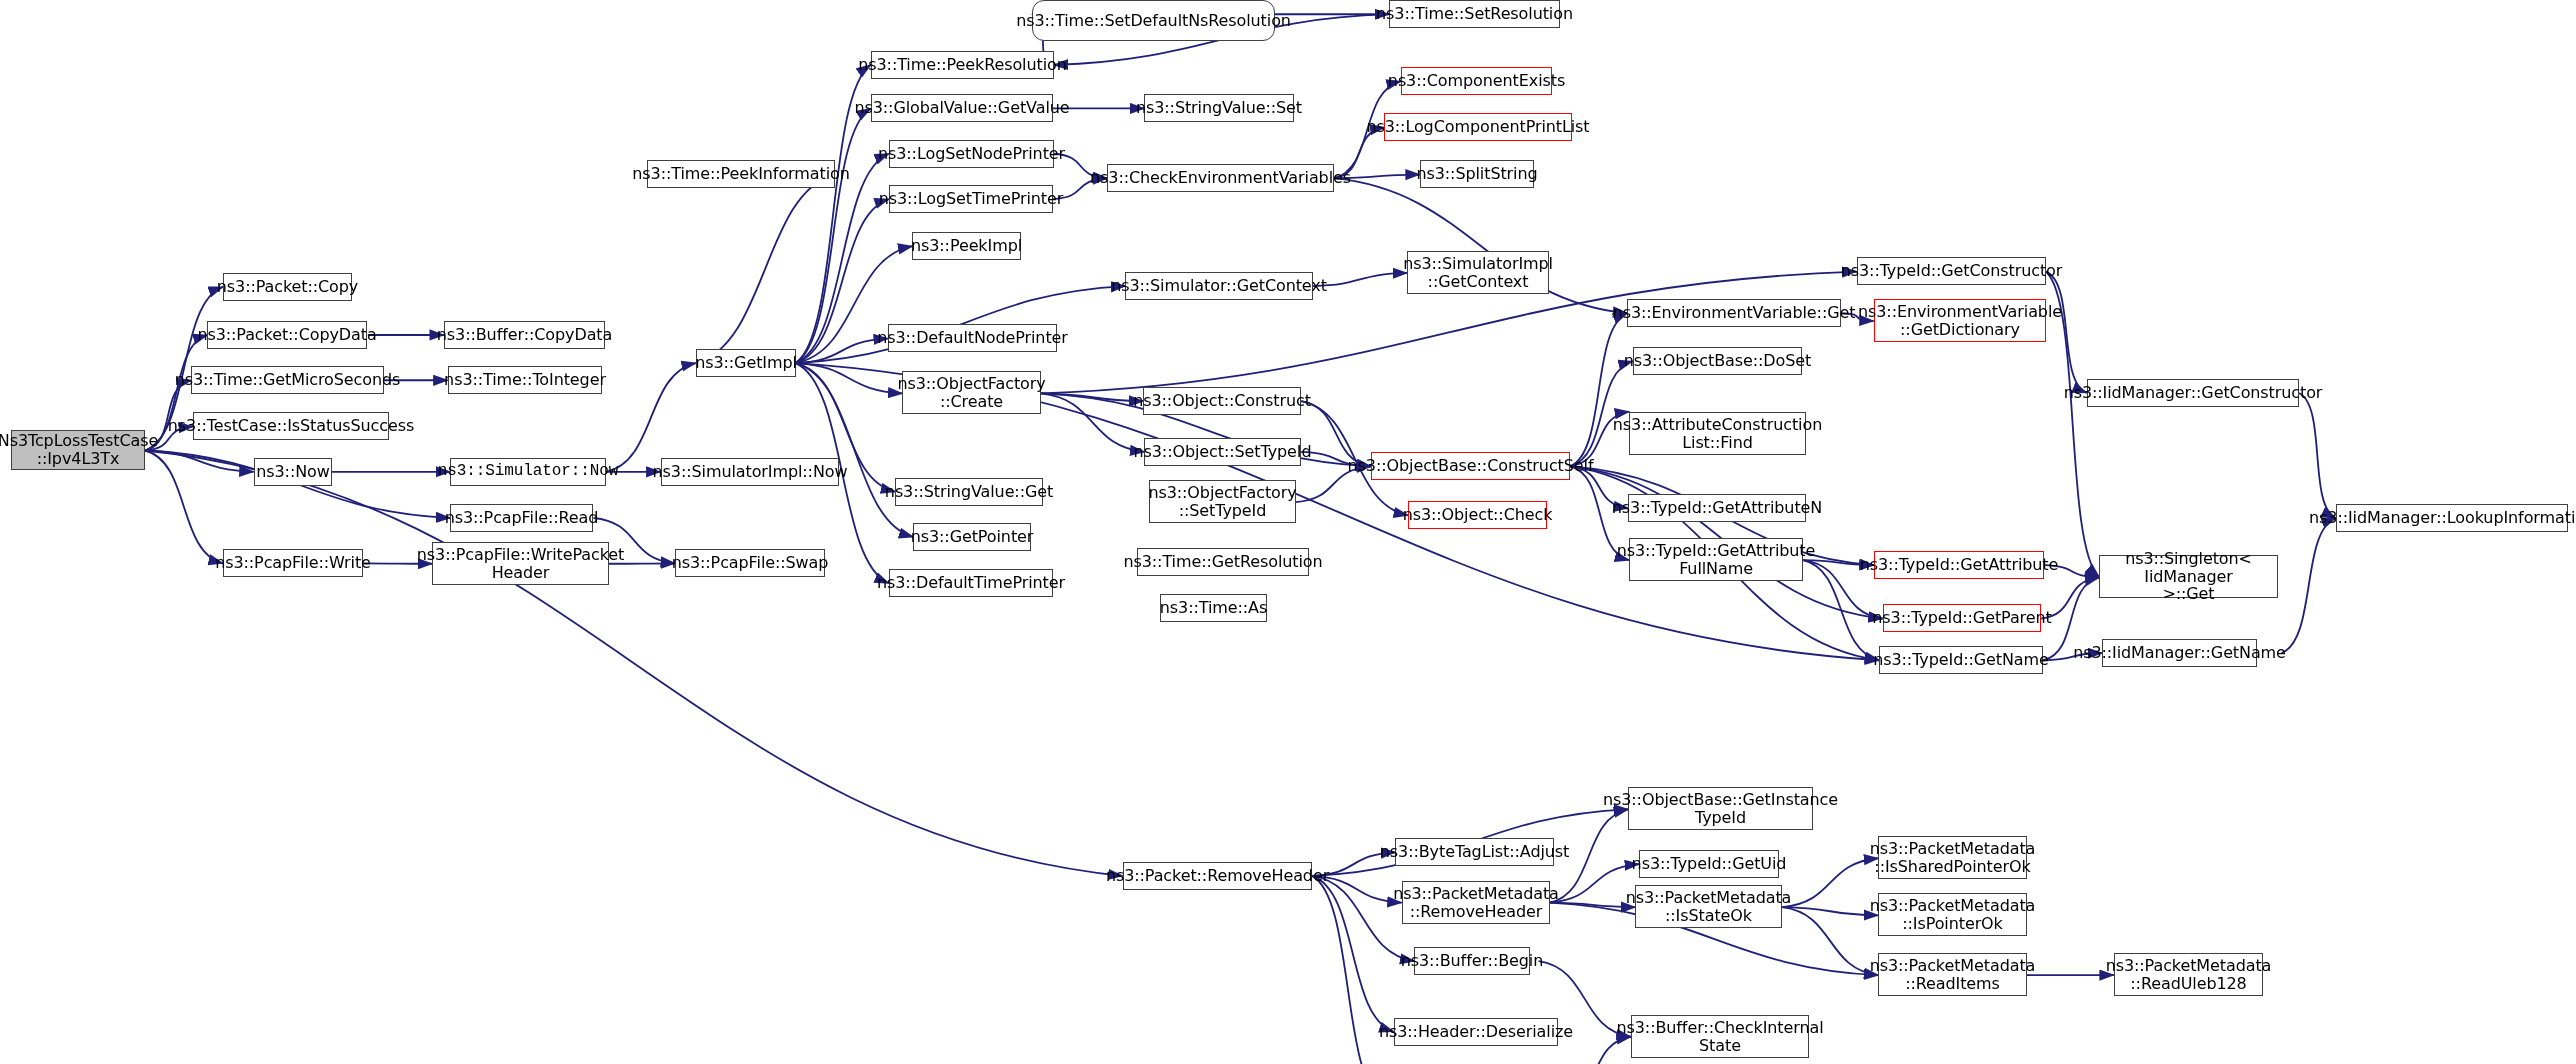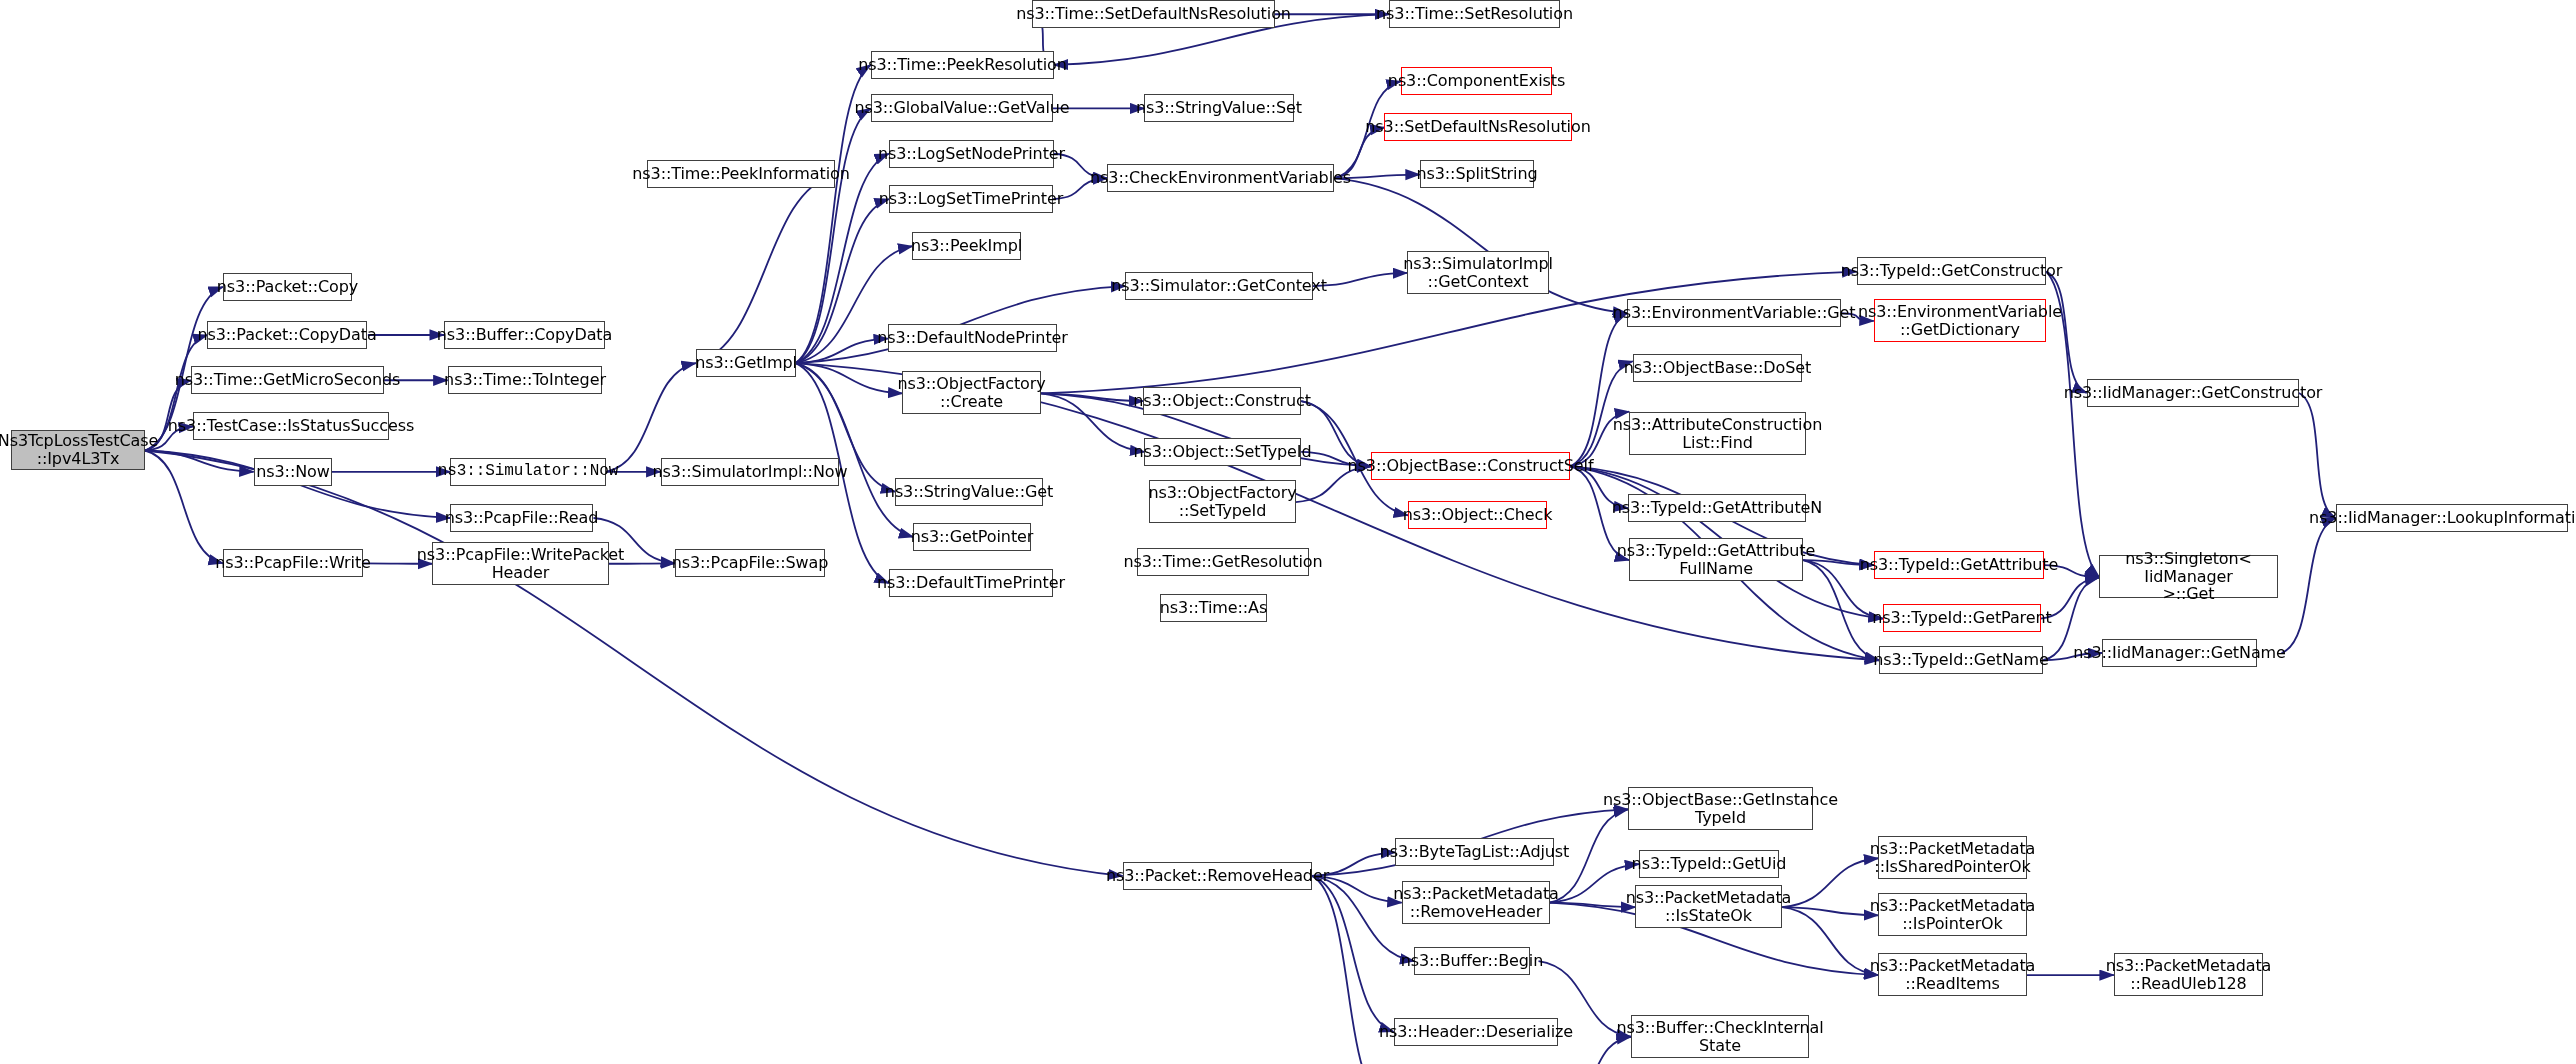--- a/index.html
+++ b/index.html
@@ -143,40 +143,40 @@
       <div class="node" style="left: 871px; top: 94px; width: 182px; height: 28px;"><span>ns3::GlobalValue::GetValue</span></div>
       <div class="node" style="left: 889px; top: 140px; width: 165px; height: 28px;"><span>ns3::LogSetNodePrinter</span></div>
       <div class="node" style="left: 889px; top: 185px; width: 164px; height: 28px;"><span>ns3::LogSetTimePrinter</span></div>
       <div class="node" style="left: 912px; top: 232px; width: 109px; height: 28px;"><span>ns3::PeekImpl</span></div>
       <div class="node" style="left: 888px; top: 324px; width: 169px; height: 28px;"><span>ns3::DefaultNodePrinter</span></div>
       <div class="node" style="left: 902px; top: 371px; width: 139px; height: 43px;"><span>ns3::ObjectFactory
 ::Create</span></div>
       <div class="node" style="left: 895px; top: 478px; width: 148px; height: 28px;"><span>ns3::StringValue::Get</span></div>
       <div class="node" style="left: 913px; top: 523px; width: 118px; height: 28px;"><span>ns3::GetPointer</span></div>
       <div class="node" style="left: 889px; top: 569px; width: 164px; height: 28px;"><span>ns3::DefaultTimePrinter</span></div>
-      <div class="node" style="left: 1032px; top: 0px; width: 243px; height: 28px;"><span>ns3::Time::SetDefaultNsResolution</span></div>
+      <div class="node" style="left: 1032px; top: 0px; width: 243px; height: 41px; border-radius: 12px;"><span>ns3::Time::SetDefaultNsResolution</span></div>
       <div class="node" style="left: 1144px; top: 94px; width: 150px; height: 28px;"><span>ns3::StringValue::Set</span></div>
       <div class="node" style="left: 1107px; top: 164px; width: 227px; height: 28px;"><span>ns3::CheckEnvironmentVariables</span></div>
       <div class="node" style="left: 1125px; top: 272px; width: 188px; height: 28px;"><span>ns3::Simulator::GetContext</span></div>
       <div class="node" style="left: 1143px; top: 387px; width: 158px; height: 28px;"><span>ns3::Object::Construct</span></div>
       <div class="node" style="left: 1144px; top: 438px; width: 157px; height: 28px;"><span>ns3::Object::SetTypeId</span></div>
       <div class="node" style="left: 1149px; top: 480px; width: 147px; height: 43px;"><span>ns3::ObjectFactory
 ::SetTypeId</span></div>
       <div class="node" style="left: 1137px; top: 548px; width: 172px; height: 28px;"><span>ns3::Time::GetResolution</span></div>
       <div class="node" style="left: 1160px; top: 594px; width: 107px; height: 28px;"><span>ns3::Time::As</span></div>
       <div class="node danger" style="left: 1401px; top: 67px; width: 151px; height: 28px;"><span>ns3::ComponentExists</span></div>
-      <div class="node danger" style="left: 1384px; top: 113px; width: 188px; height: 28px;"><span>ns3::SetDefaultNsResolution</span></div>
+      <div class="node danger" style="left: 1384px; top: 113px; width: 188px; height: 28px;"><span>ns3::LogComponentPrintList</span></div>
       <div class="node" style="left: 1420px; top: 160px; width: 114px; height: 28px;"><span>ns3::SplitString</span></div>
       <div class="node" style="left: 1389px; top: 0px; width: 171px; height: 28px;"><span>ns3::Time::SetResolution</span></div>
       <div class="node" style="left: 1407px; top: 251px; width: 142px; height: 43px;"><span>ns3::SimulatorImpl
 ::GetContext</span></div>
       <div class="node danger" style="left: 1371px; top: 452px; width: 199px; height: 28px;"><span>ns3::ObjectBase::ConstructSelf</span></div>
       <div class="node danger" style="left: 1408px; top: 501px; width: 139px; height: 28px;"><span>ns3::Object::Check</span></div>
       <div class="node" style="left: 1627px; top: 299px; width: 214px; height: 28px;"><span>ns3::EnvironmentVariable::Get</span></div>
-      <div class="node" style="left: 1633px; top: 347px; width: 169px; height: 28px; margin-top: 7px;"><span>ns3::ObjectBase::DoSet</span></div>
+      <div class="node" style="left: 1633px; top: 347px; width: 169px; height: 28px;"><span>ns3::ObjectBase::DoSet</span></div>
       <div class="node" style="left: 1629px; top: 412px; width: 177px; height: 43px;"><span>ns3::AttributeConstruction
 List::Find</span></div>
       <div class="node" style="left: 1628px; top: 494px; width: 178px; height: 28px;"><span>ns3::TypeId::GetAttributeN</span></div>
       <div class="node" style="left: 1629px; top: 538px; width: 174px; height: 43px;"><span>ns3::TypeId::GetAttribute
 FullName</span></div>
       <div class="node" style="left: 1879px; top: 646px; width: 164px; height: 28px;"><span>ns3::TypeId::GetName</span></div>
       <div class="node" style="left: 1857px; top: 257px; width: 189px; height: 28px; text-align: right;"><span>ns3::TypeId::GetConstructor</span></div>
       <div class="node danger" style="left: 1874px; top: 299px; width: 172px; height: 43px;"><span>ns3::EnvironmentVariable
 ::GetDictionary</span></div>
       <div class="node danger" style="left: 1874px; top: 551px; width: 170px; height: 28px;"><span>ns3::TypeId::GetAttribute</span></div>

